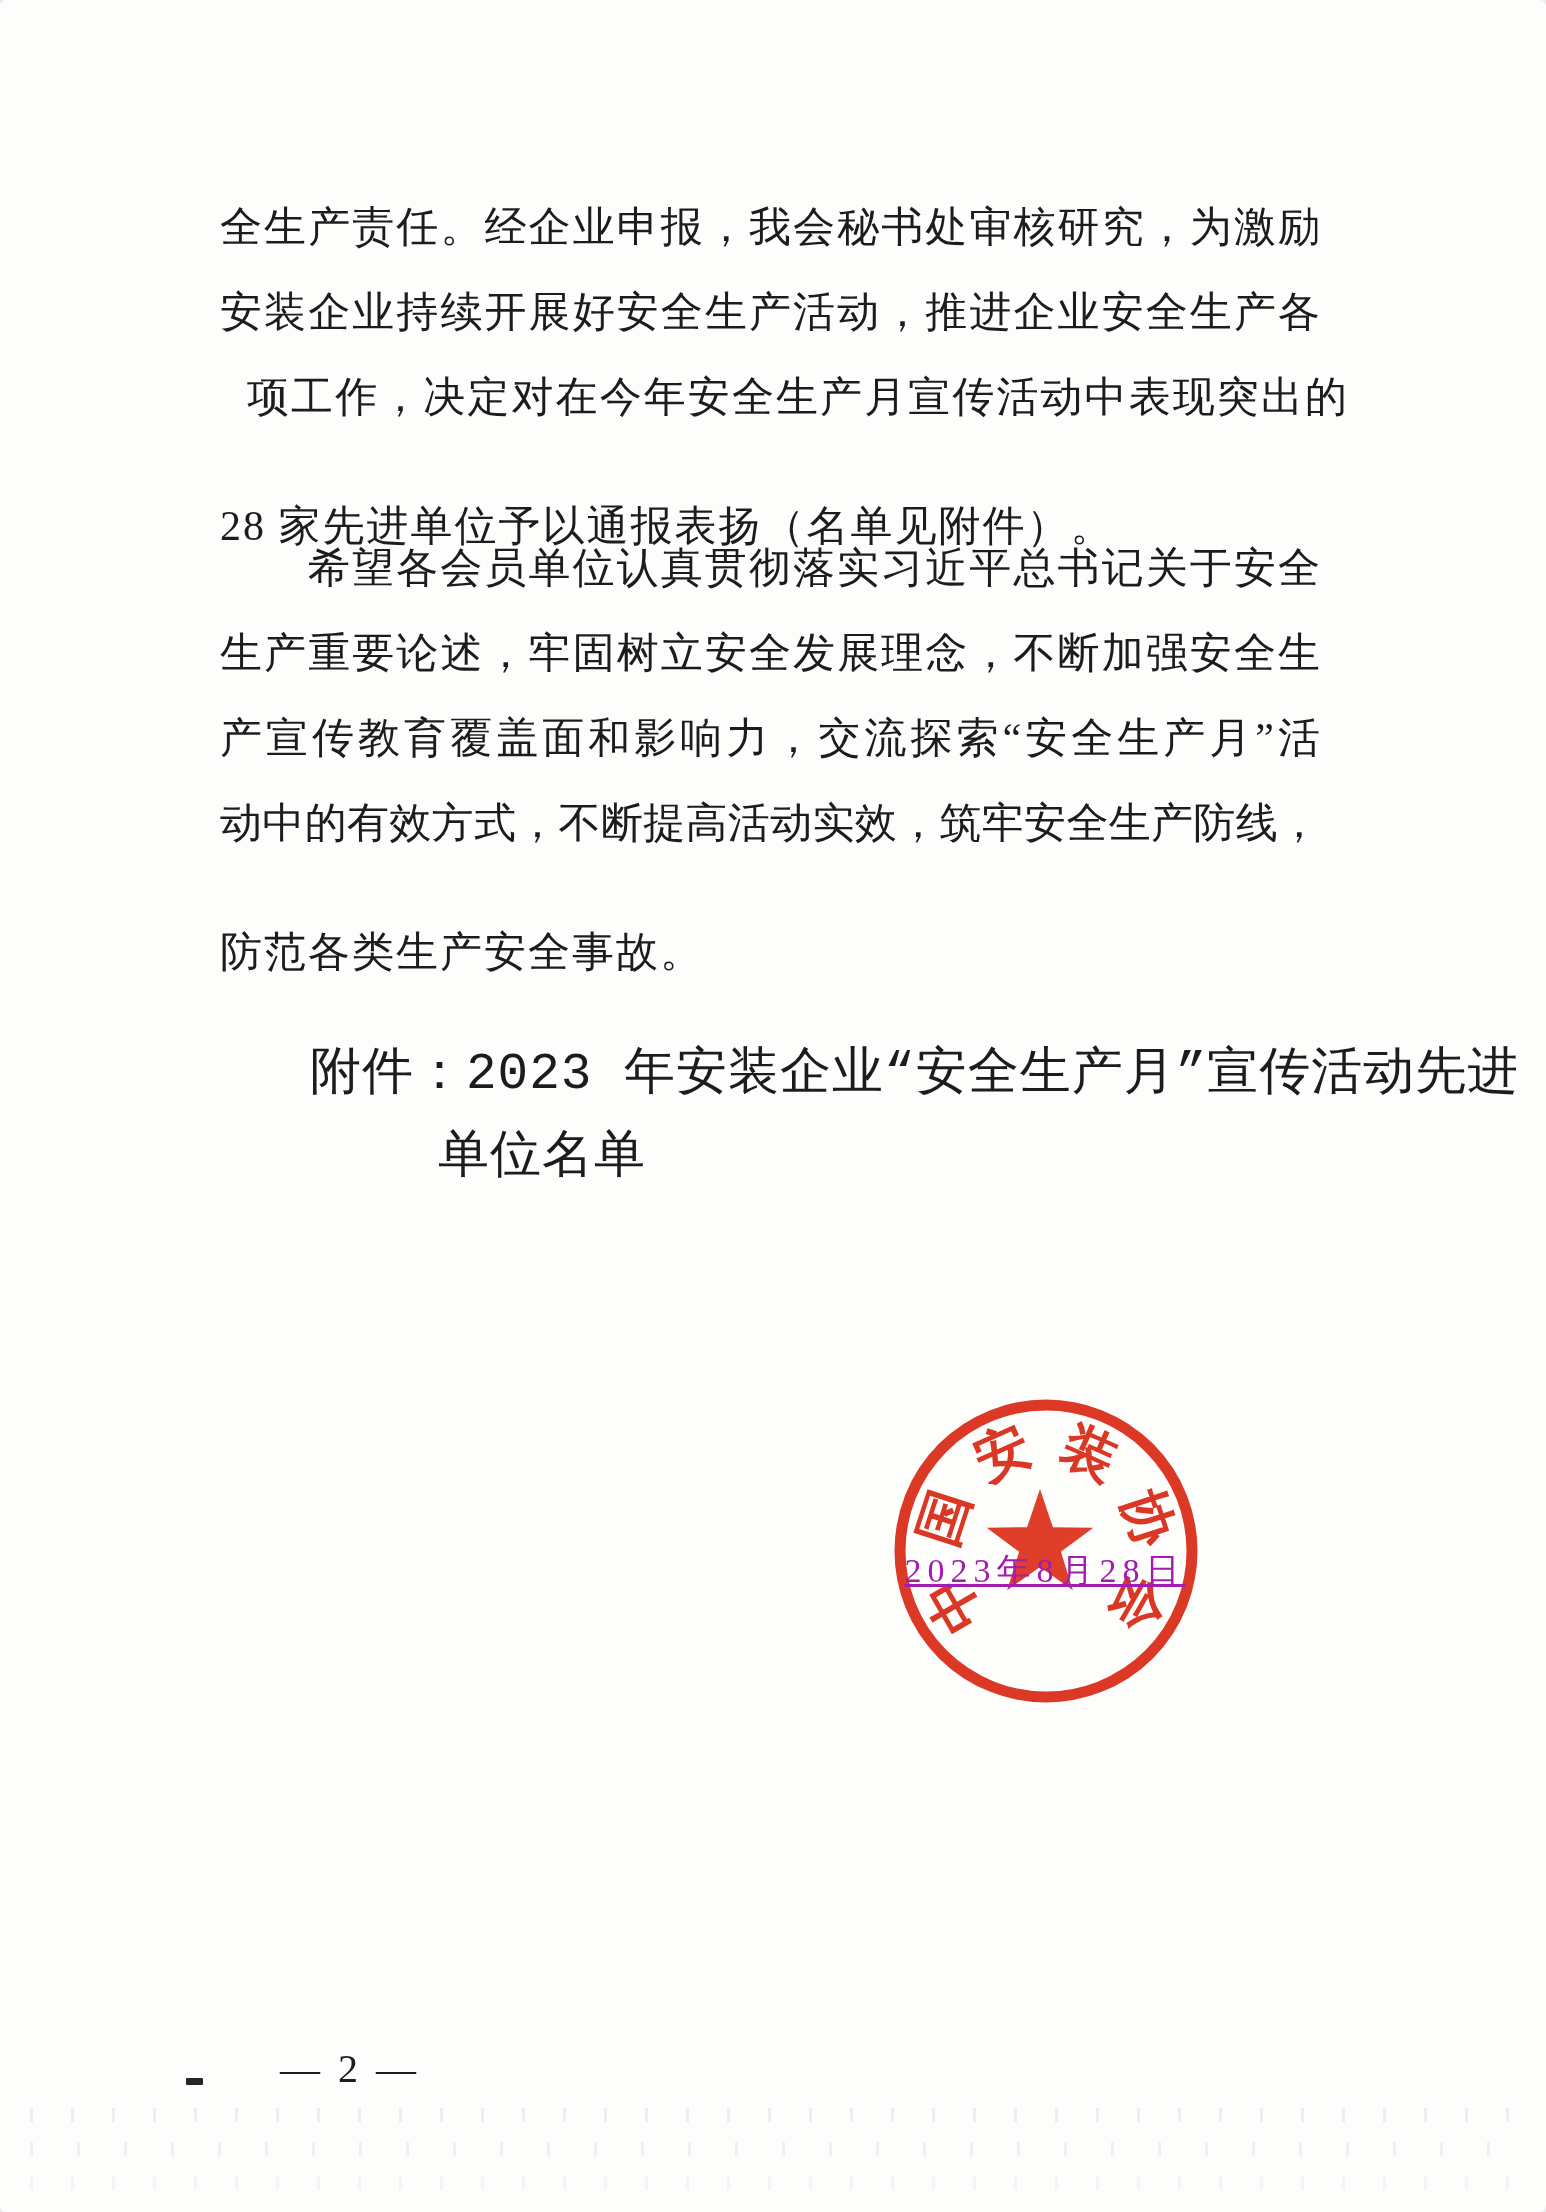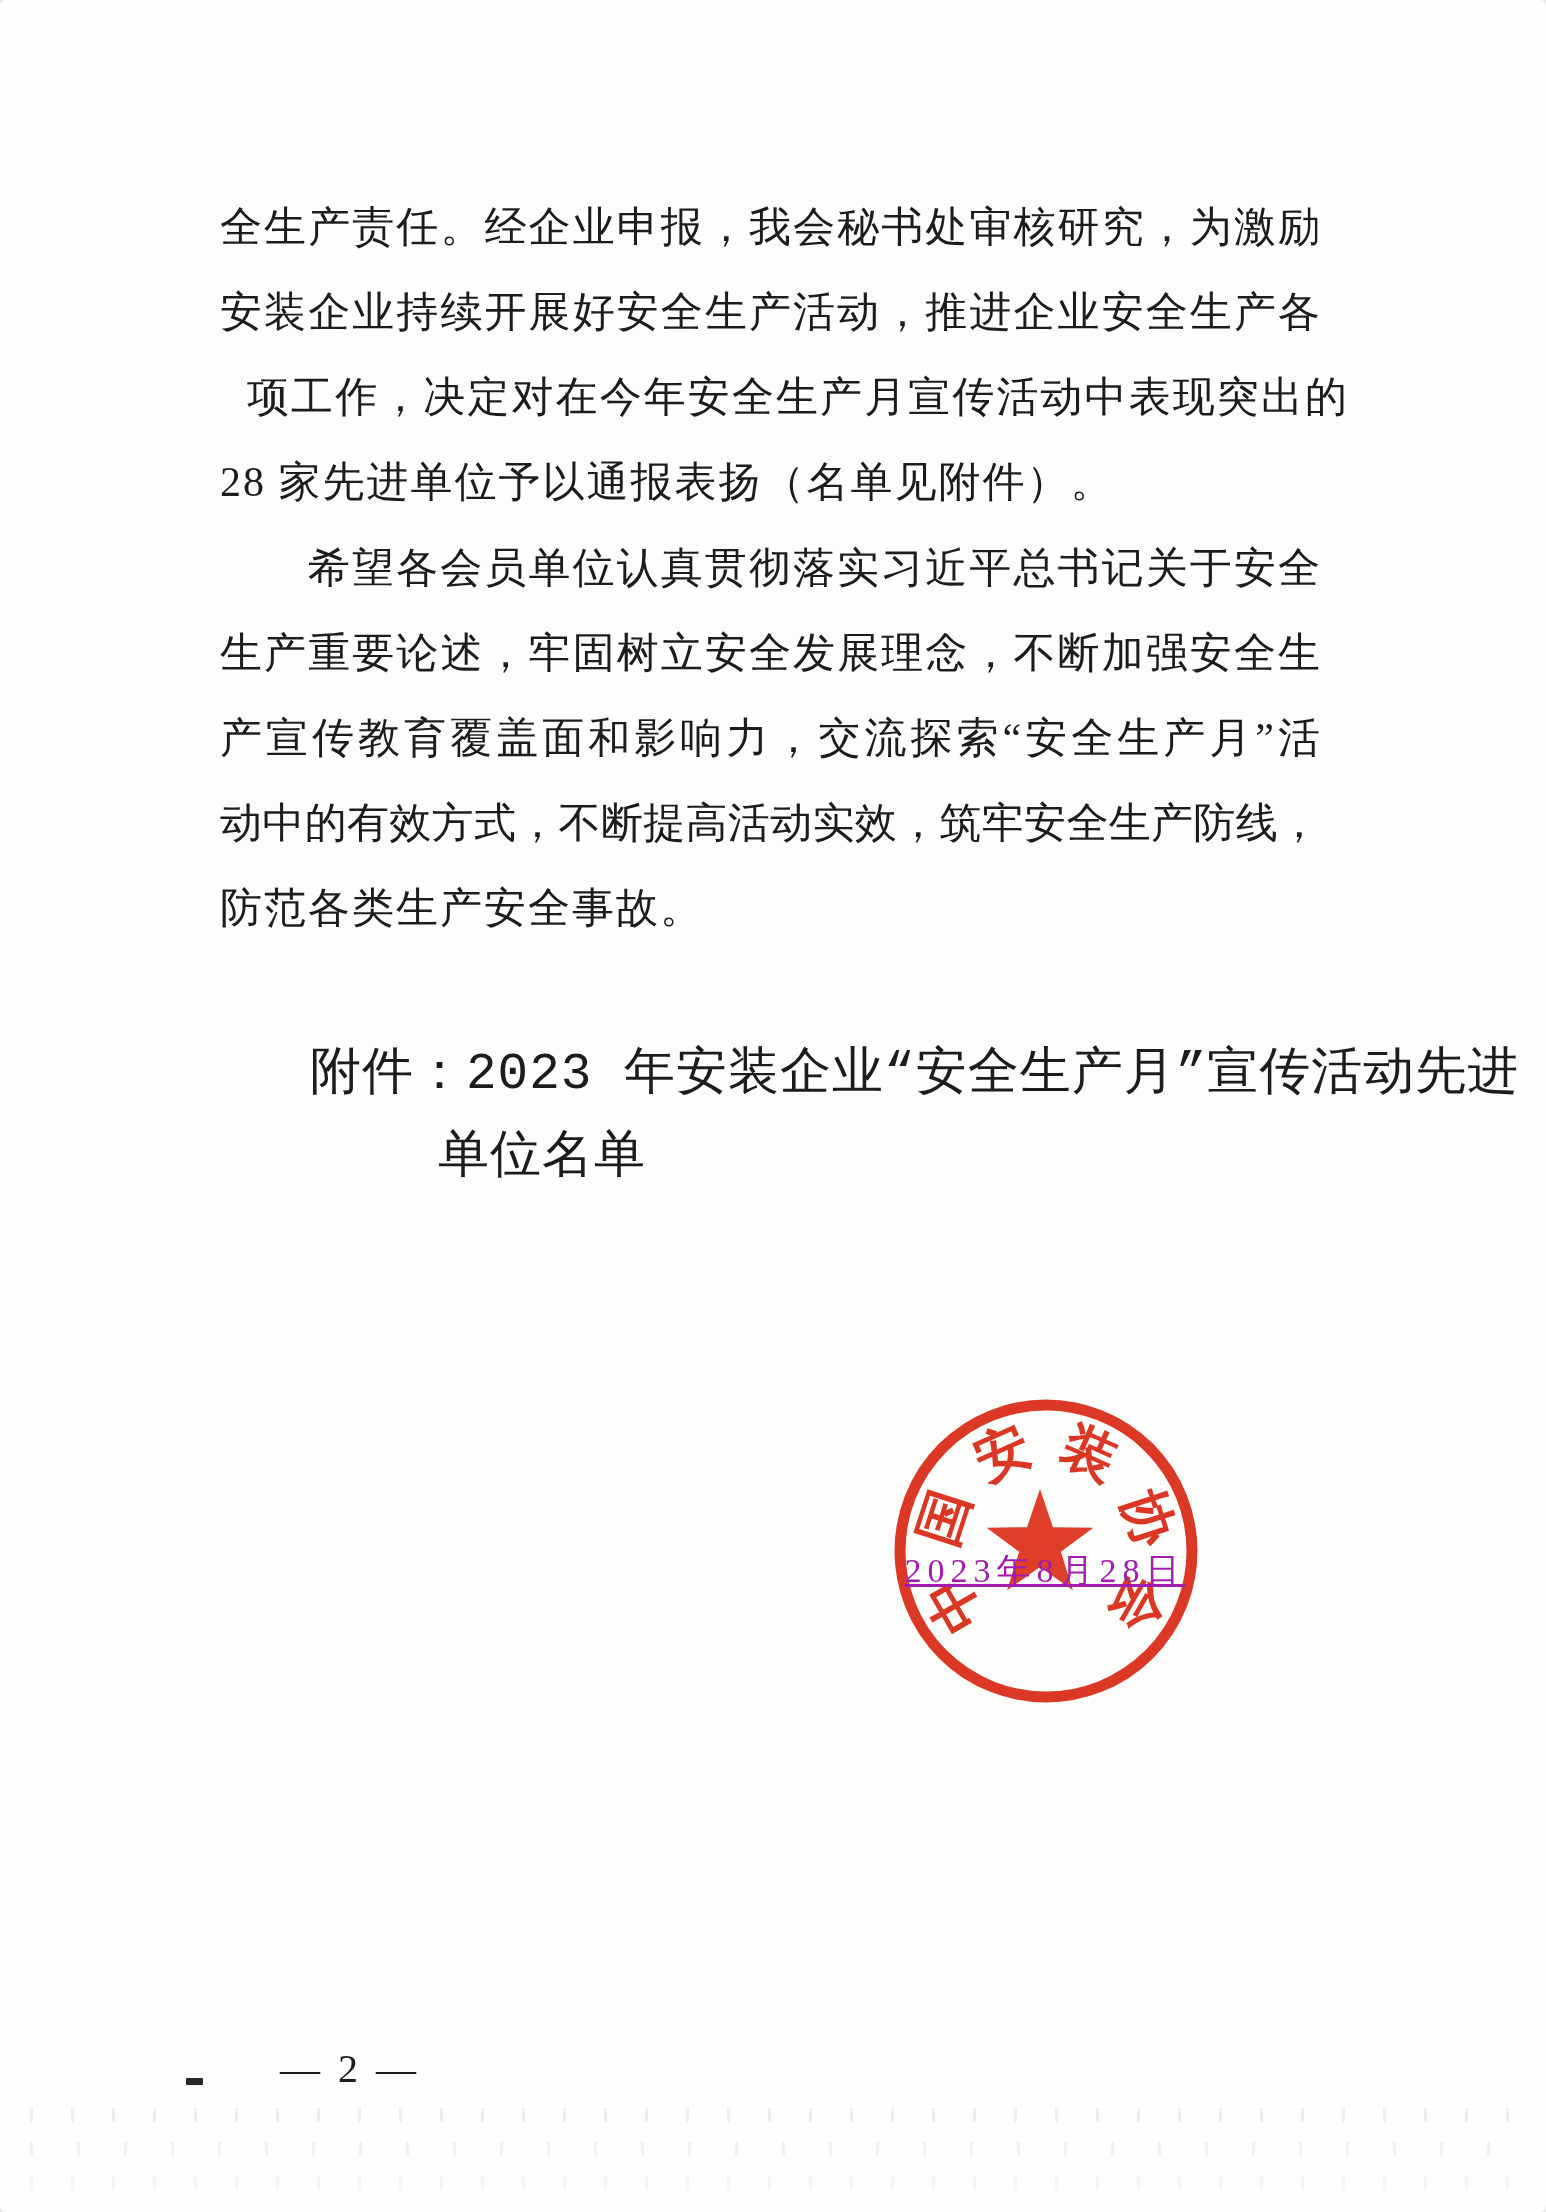--- a/index.html
+++ b/index.html
@@ -20,21 +20,21 @@
     font-size:42px;
     line-height:60px;
     white-space:nowrap;
   }
   .jf{
     white-space:normal;
     text-align:justify;
     text-align-last:justify;
   }
   .indent{ padding-left:88px; width:1012px; }
-  .end{ letter-spacing:2px; }
+  .end{ letter-spacing:2px;margin-top:44px; }
   .l0{top:197px;} .l1{top:282px;} .l2{top:367px;margin-left:27px;}
   .l3{top:452px;} .l4{top:538px;} .l5{top:623px;}
   .l6{top:708px;} .l7{top:793px; letter-spacing:0;} .l8{top:878px;}
 
   .aline{
     position:absolute;
     font-size:51px;
     line-height:60px;
     letter-spacing:1px;
     white-space:nowrap;

